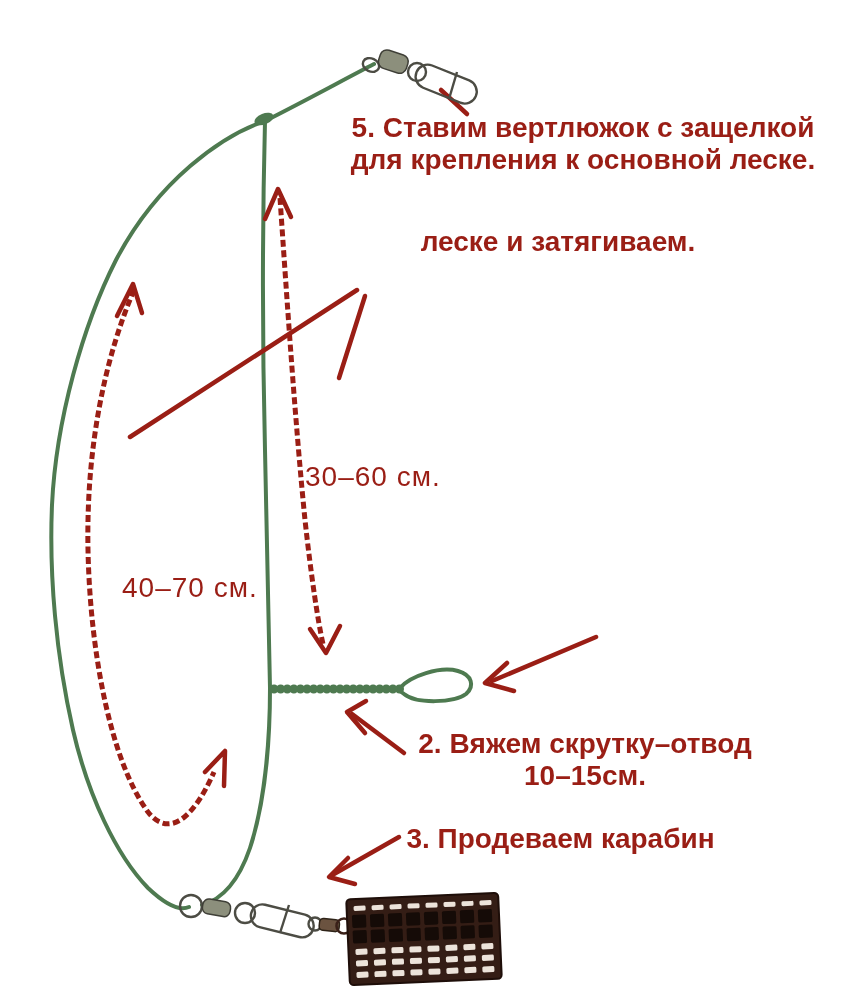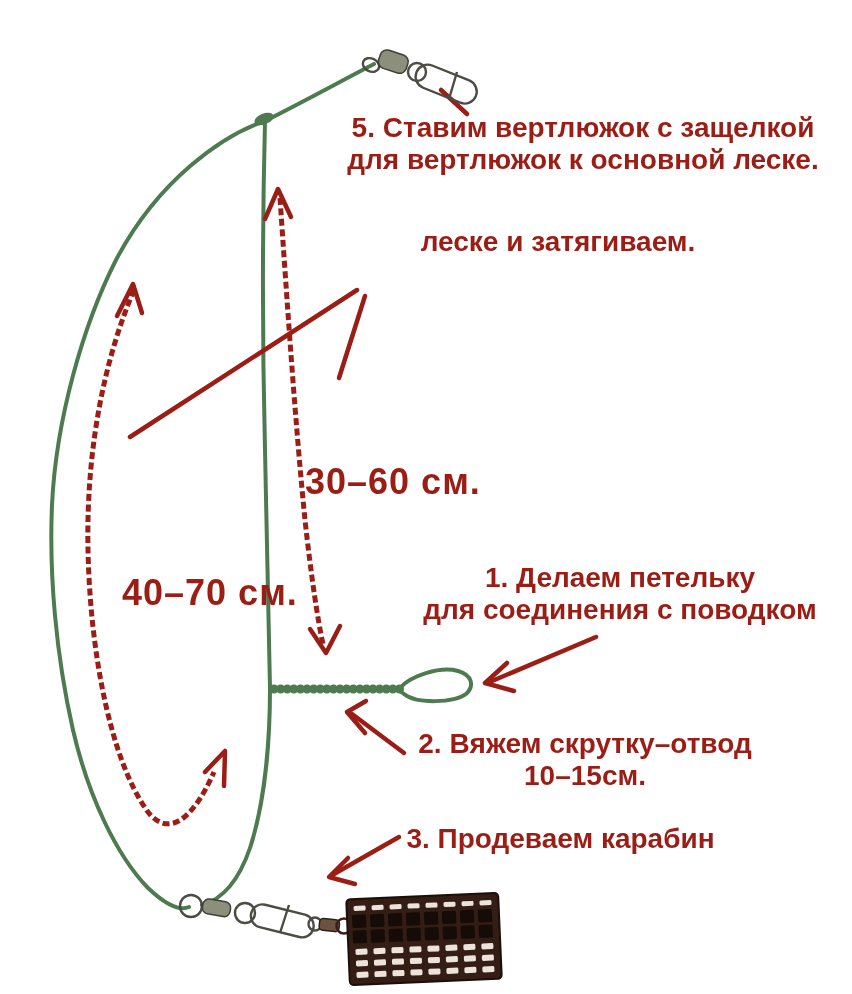--- a/index.html
+++ b/index.html
@@ -2,22 +2,22 @@
 <html style="--green: #4e7a50; --red: #9a1e15; --metal: #4c4c44; --feeder: #341d15;"><head>
 <meta charset="utf-8">
 <style>
   html,body{margin:0;padding:0;background:#fff;}
   #stage{position:relative;width:852px;height:994px;background:#ffffff;overflow:hidden;
          font-family:"Liberation Sans",sans-serif;margin-left:8px;}
   #art{position:absolute;left:0;top:0;}
   .label{position:absolute;font-weight:bold;color:var(--red,#9a1e15);
          font-size:28px;line-height:1.13;text-align:center;white-space:nowrap;}
   .label .line{display:block;}
-  .measure{position:absolute;font-weight:bold;color:var(--red,#9a1e15);
-           font-size:36px;letter-spacing:1px;white-space:nowrap;}
+  .measure{position:absolute;font-weight:normal;color:var(--red,#9a1e15);
+           font-size:28px;letter-spacing:1px;white-space:nowrap;}
   
   .s-green{stroke:var(--green,#4e7a50);fill:none;stroke-width:4;stroke-linecap:round;}
   .s-twist-base{stroke:var(--green,#4e7a50);fill:none;stroke-width:4;}
   .s-twist-dots{stroke:var(--green,#4e7a50);fill:none;stroke-width:9;
                 stroke-linecap:round;stroke-dasharray:0.1 6.5;}
   .f-green{fill:var(--green,#4e7a50);}
   .s-metal{stroke:var(--metal,#4c4c44);fill:none;stroke-width:2.4;}
   .f-barrel{fill:#8c8f7c;stroke:#3f3f37;stroke-width:1.5;}
   .f-barrel-brass{fill:#6b5340;stroke:#2e2318;stroke-width:1.5;}
   .s-red-dash{stroke:var(--red,#9a1e15);fill:none;stroke-width:5;stroke-dasharray:7 3.5;}
@@ -144,35 +144,31 @@
           <rect x="419" y="969" width="12" height="6" fill="#ece3da" rx="1.5"></rect>
           <rect x="437" y="969" width="12" height="6" fill="#ece3da" rx="1.5"></rect>
           <rect x="455" y="969" width="12" height="6" fill="#ece3da" rx="1.5"></rect>
           <rect x="473" y="969" width="12" height="6" fill="#ece3da" rx="1.5"></rect>
         </g>
     </g>
   </svg>
 
   <div class="label" style="left:305px;top:112px;width:540px;">
     <span class="line">5. Ставим вертлюжок с защелкой</span>
-    <span class="line">для вертлюжок к основной леске.</span>
+    <span class="line">для крепления к основной леске.</span>
   </div>
 
   <div class="label" style="left:310px;top:226px;width:480px;">
     <span class="line">леске и затягиваем.</span>
   </div>
 
   <div class="measure" style="left:297px;top:461px;">30–60 см.</div>
 
   <div class="measure" style="left:114px;top:572px;">40–70 см.</div>
 
-  <div class="label" style="left:392px;top:562px;width:440px;">
-    <span class="line">1. Делаем петельку</span>
-    <span class="line">для соединения с поводком</span>
-  </div>
 
   <div class="label" style="left:392px;top:728px;width:370px;">
     <span class="line">2. Вяжем скрутку–отвод</span>
     <span class="line">10–15см.</span>
   </div>
 
   <div class="label" style="left:375px;top:823px;width:355px;">
     <span class="line">3. Продеваем карабин</span>
   </div>
 </div>

